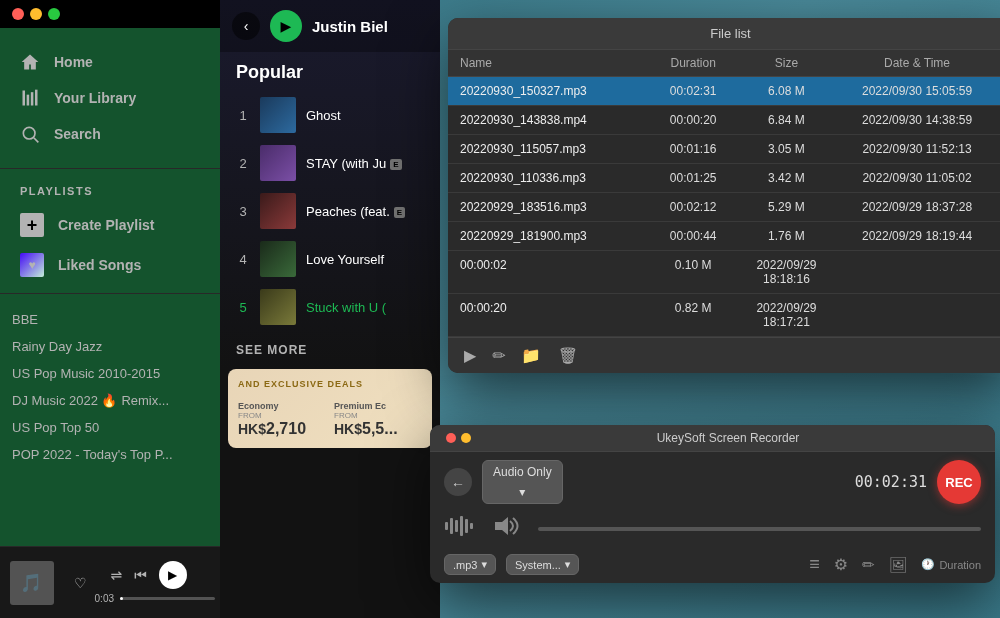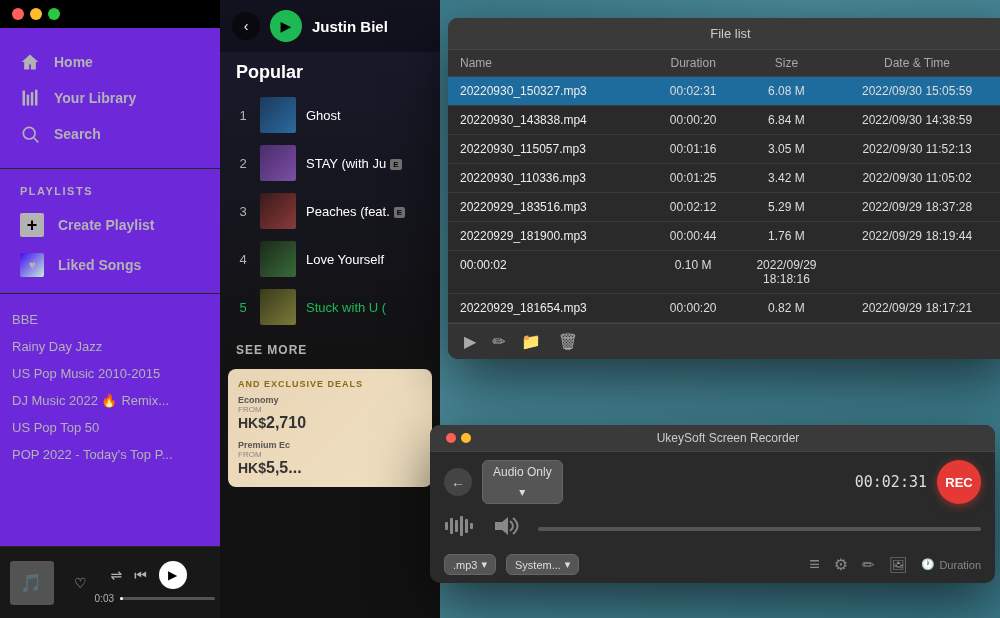--- a/index.html
+++ b/index.html
@@ -44,21 +44,21 @@
       width: 12px;
       height: 12px;
       border-radius: 50%;
     }
     .tl-red { background: #ff5f57; }
     .tl-yellow { background: #ffbd2e; }
     .tl-green { background: #28c940; }
 
     .sidebar {
       flex: 1;
-      background: #6d28d9;
+      background: #14532d;
       padding: 8px 0;
       overflow: hidden;
     }
 
     .sidebar-nav {
       padding: 8px 0;
     }
 
     .sidebar-item {
       display: flex;
@@ -407,22 +407,21 @@
       color: #8B6914;
       font-size: 9px;
       font-weight: 700;
       letter-spacing: 1px;
       text-transform: uppercase;
     }
 
     .deals-content {
       display: flex;
       gap: 8px;
-      margin-top: 6px;
-      flex-direction: column;
+      margin-top: 12px;
     }
 
     .deal-item {
       flex: 1;
     }
 
     .deal-type {
       font-size: 9px;
       color: #555;
       font-weight: 600;
@@ -899,21 +898,20 @@
       <div class="fl-cell">00:00:44</div>
       <div class="fl-cell">1.76 M</div>
       <div class="fl-cell">2022/09/29 18:19:44</div>
     </div>
     <div class="file-row">
       <div class="fl-cell">00:00:02</div>
       <div class="fl-cell">0.10 M</div>
       <div class="fl-cell">2022/09/29 18:18:16</div>
     </div>
     <div class="file-row">
-      <div class="fl-cell">20220929_181654.mp3</div>
       <div class="fl-cell">00:00:20</div>
       <div class="fl-cell">0.82 M</div>
       <div class="fl-cell">2022/09/29 18:17:21</div>
     </div>
   </div>
   <div class="file-list-toolbar">
     <span class="fl-tool-btn">▶</span>
     <span class="fl-tool-btn">✏</span>
     <span class="fl-tool-btn">📁</span>
     <span class="fl-tool-btn">🗑</span>

